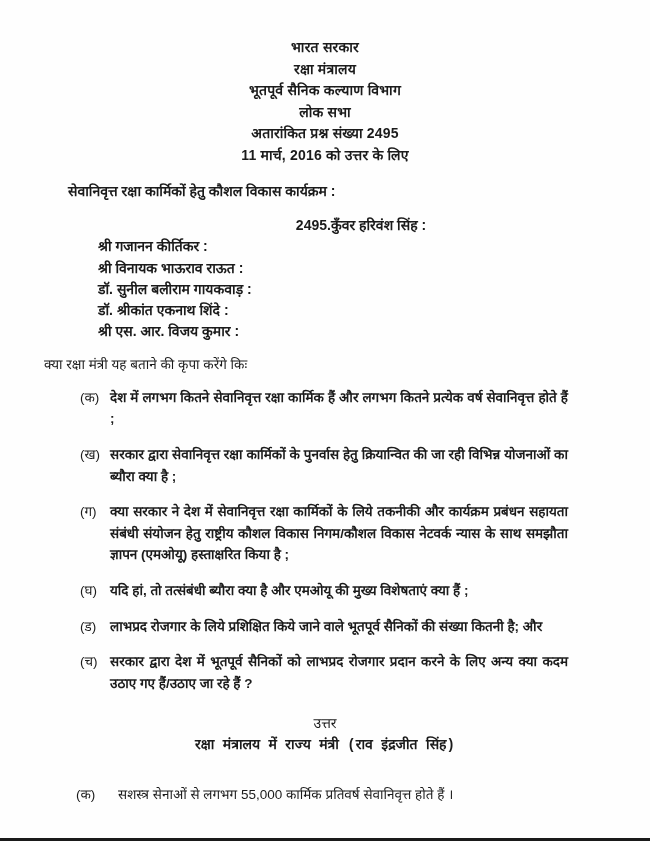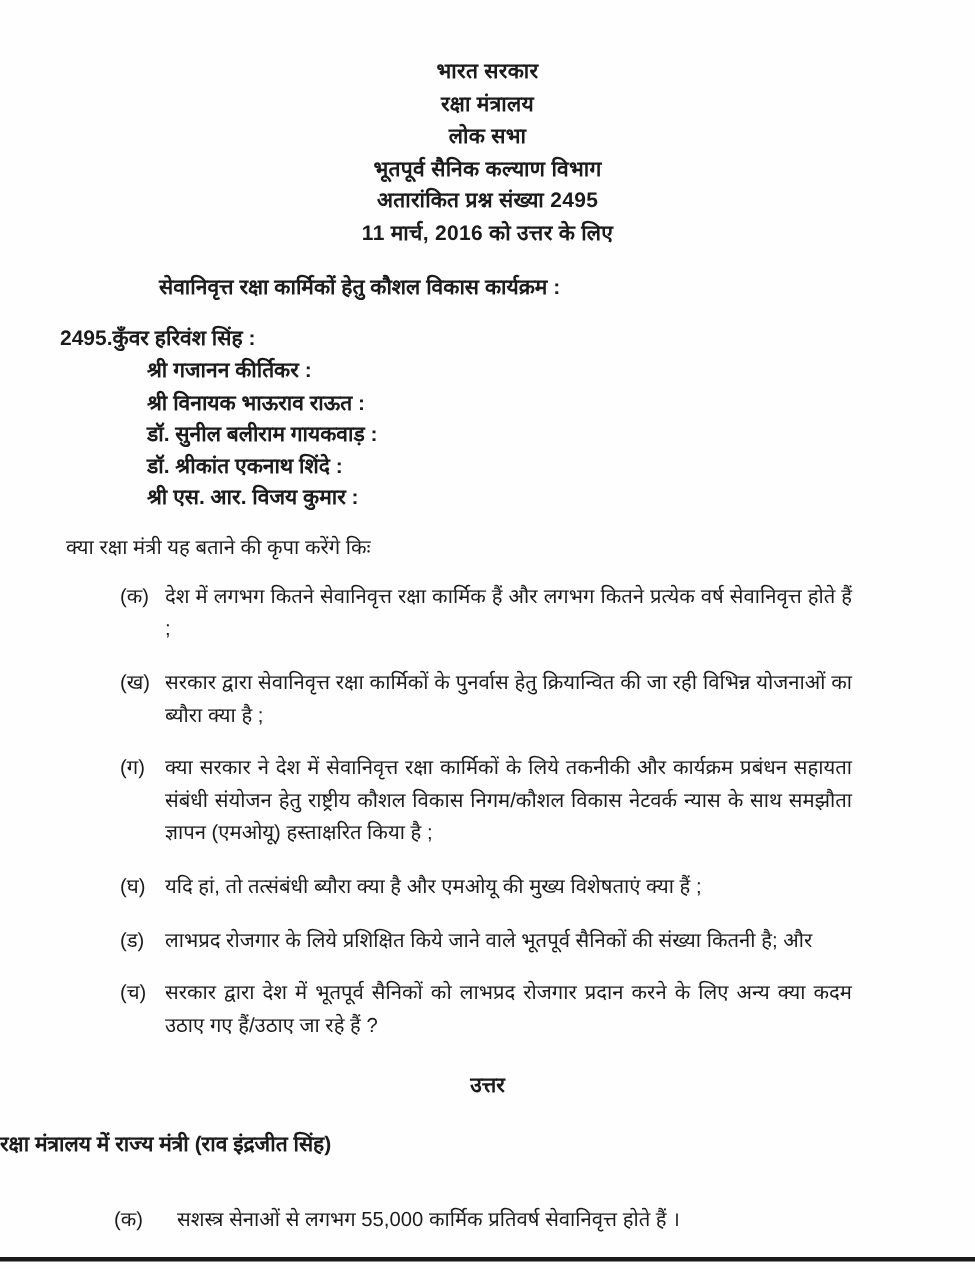--- a/index.html
+++ b/index.html
@@ -15,56 +15,58 @@
   }
   .header {
     padding-top: 37px;
     text-align: center;
     font-size: 14px;
     font-weight: 700;
     line-height: 21.5px;
     letter-spacing: 0.2px;
   }
   .subject {
-    margin: 15px 0 0 106px;
+    margin: 15px 0 0 68px;
     font-size: 14px;
     font-weight: 700;
   }
   .askers {
     margin-top: 15px;
     font-size: 14px;
     font-weight: 700;
     line-height: 21.3px;
   }
-  .asker-first { margin-left: 40px; }
+  .asker-first { margin-left: 72px; text-align: center; }
   .asker { margin-left: 98px; }
   .qno { display: inline-block; }
   .lead-in {
     margin: 12px 0 0 44px;
     font-size: 13.5px;
   }
   .q-item {
     display: flex;
     margin: 14px 0 0 80px;
     width: 488px;
     font-size: 13.5px;
     line-height: 21.6px;
   }
   .q-marker { width: 30px; flex: none; }
-  .q-text { flex: 1; text-align: justify; }
+  .q-text { flex: 1; text-align: justify; font-weight: bold; }
   .answer-heading {
     margin-top: 19px;
     text-align: center;
     font-size: 14px;
-    font-weight: 700;
+    font-weight: 400;
   }
   .answer-by {
-    margin-top: 20px;
+    margin-top: 2px;
+    text-align: center;
     font-size: 14px;
     font-weight: 700;
+    font-family: Liberation Mono, monospace;
   }
   .a-item {
     display: flex;
     margin: 31px 0 0 76px;
     width: 500px;
     font-size: 13.5px;
     line-height: 21.6px;
   }
   .a-marker { width: 42px; flex: none; }
   .a-text { flex: 1; }
@@ -78,22 +80,22 @@
   }
 </style>
 </head>
 <body>
 
 <div class="page">
 
   <div class="header">
     <div>भारत सरकार</div>
     <div>रक्षा मंत्रालय</div>
+    <div>भूतपूर्व सैनिक कल्याण विभाग</div>
     <div>लोक सभा</div>
-    <div>भूतपूर्व सैनिक कल्याण विभाग</div>
     <div>अतारांकित प्रश्न संख्या 2495</div>
     <div>11 मार्च, 2016 को उत्तर के लिए</div>
   </div>
 
   <div class="subject">सेवानिवृत्त रक्षा कार्मिकों हेतु कौशल विकास कार्यक्रम :</div>
 
   <div class="askers">
     <div class="asker-first"><span class="qno">2495.</span><span>कुँवर हरिवंश सिंह :</span></div>
     <div class="asker">श्री गजानन कीर्तिकर :</div>
     <div class="asker">श्री विनायक भाऊराव राऊत :</div>

